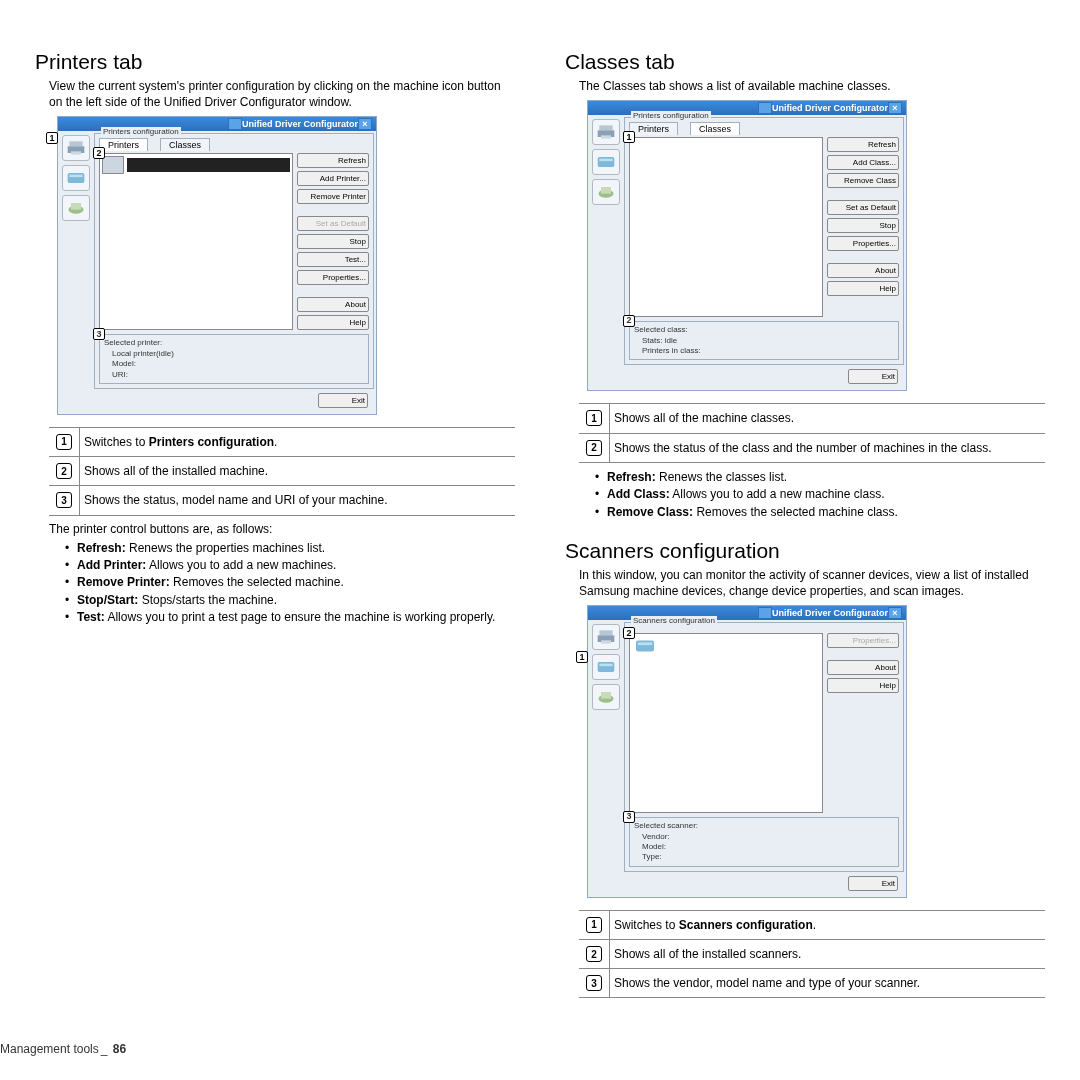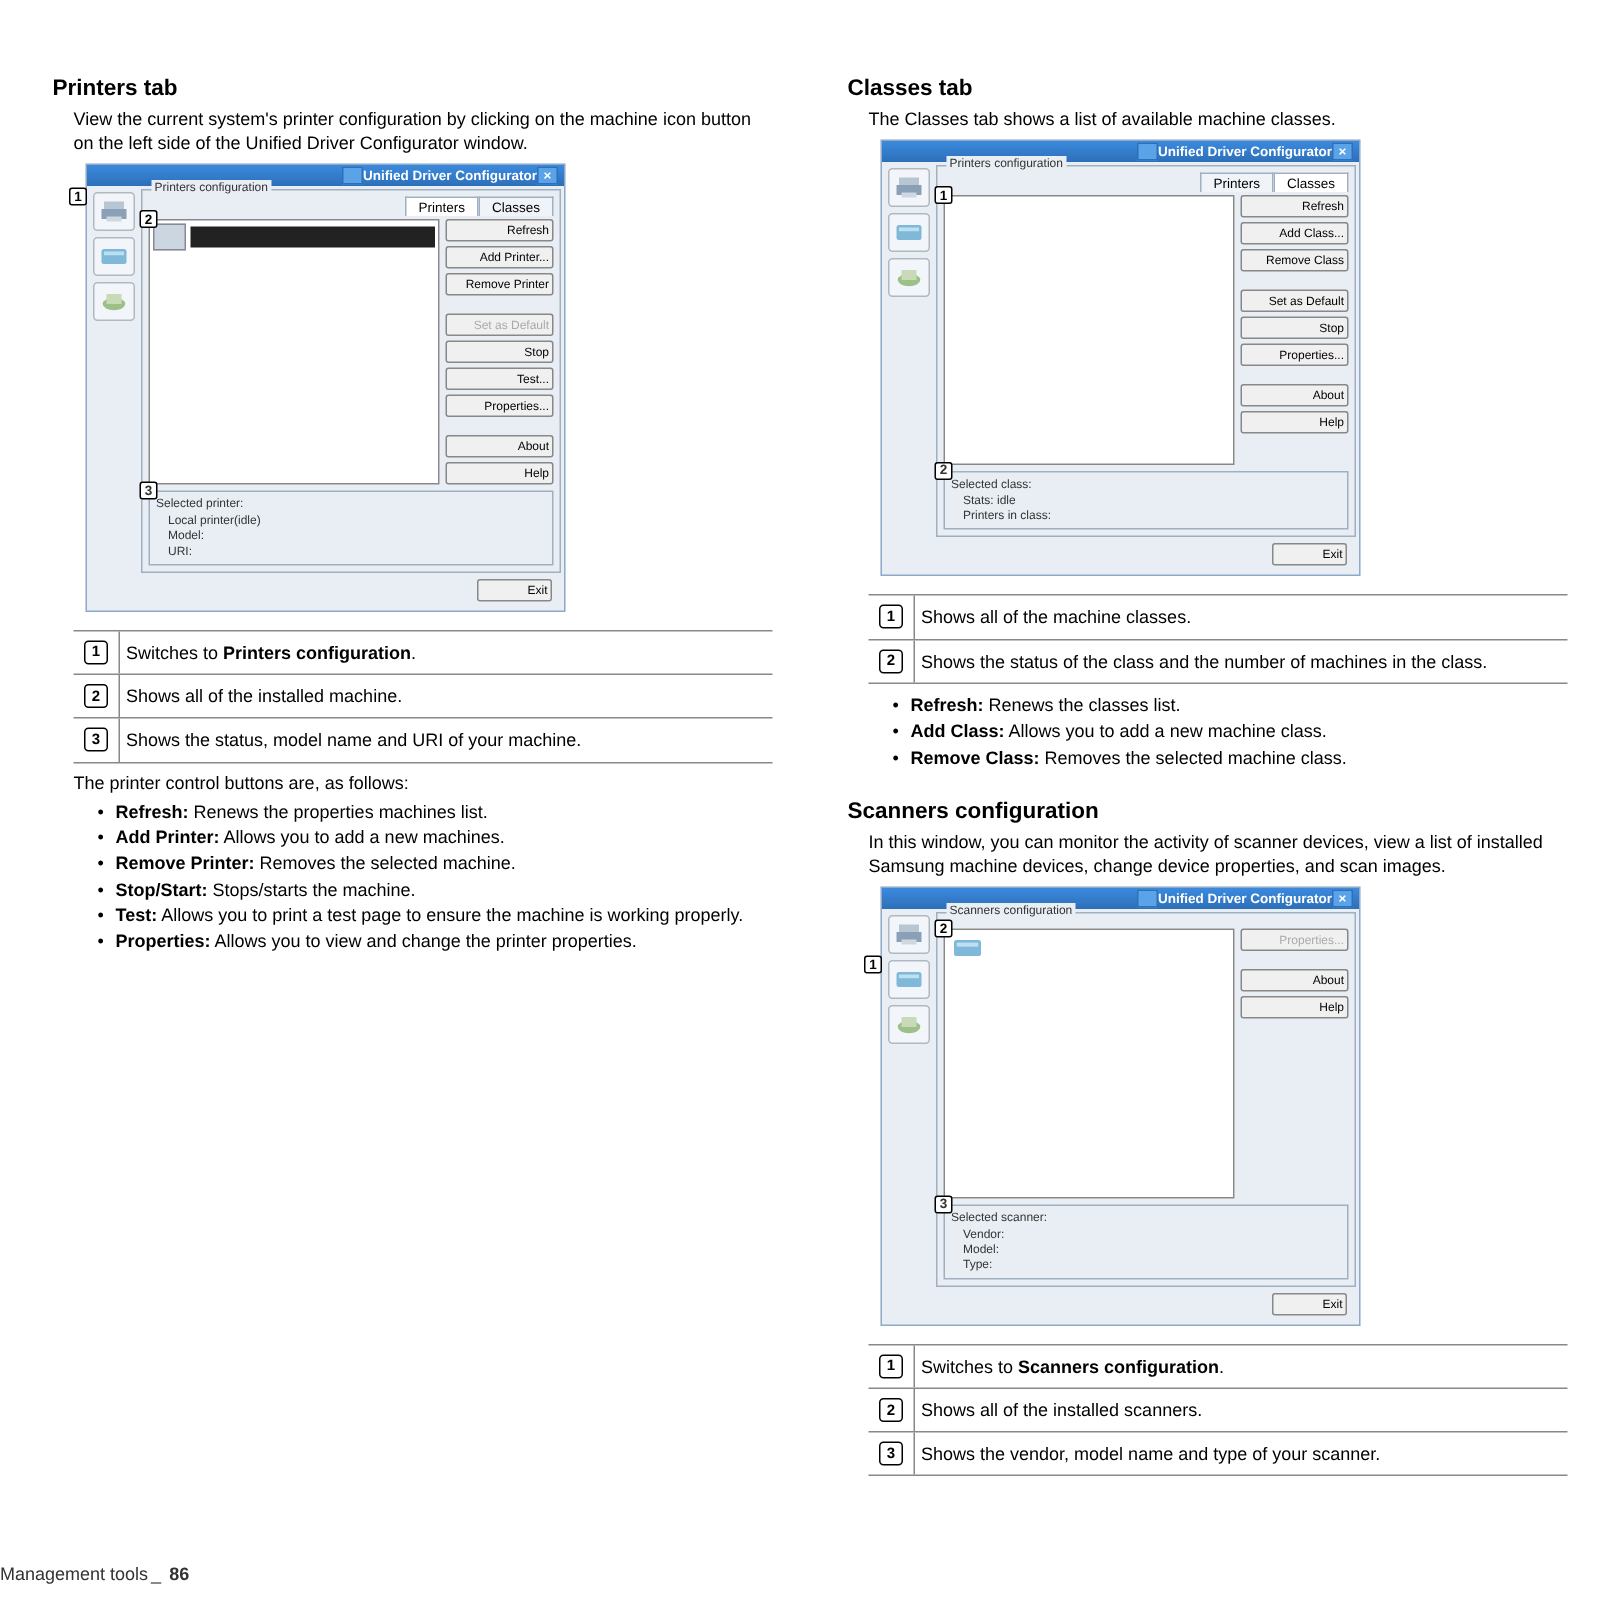--- a/index.html
+++ b/index.html
@@ -15,22 +15,22 @@
   }
   .columns {
     display: flex;
     gap: 50px;
   }
   .col {
     flex: 1;
     min-width: 0;
   }
   h3.section-heading {
-    font-size: 15px;
-    font-weight: bold;
+    font-size: 21px;
+    font-weight: normal;
     margin-bottom: 4px;
   }
   .intro {
     font-size: 12px;
     line-height: 1.35;
     margin-left: 14px;
     margin-bottom: 6px;
   }
   
   .window {
@@ -88,23 +88,22 @@
     position: absolute;
     top: -7px;
     left: 6px;
     background: #e8eef4;
     padding: 0 2px;
     font-size: 8px;
     color: #333;
   }
   .tabs {
     display: flex;
-    gap: 0;
+    gap: 12px;
     margin-bottom: 2px;
-    justify-content: flex-end;
   }
   .tab {
     border: 1px solid #a0b0c0;
     border-bottom: none;
     padding: 1px 8px;
     font-size: 9px;
     background: #f0f4f8;
   }
   .tab.active { background: #fff; }
   .content-row {
@@ -335,21 +334,20 @@
       </div>
     </div>
 
     <p class="lead-in">The printer control buttons are, as follows:</p>
     <ul class="bullets">
       <li><b>Refresh:</b><span> Renews the properties machines list.</span></li>
       <li><b>Add Printer:</b><span> Allows you to add a new machines.</span></li>
       <li><b>Remove Printer:</b><span> Removes the selected machine.</span></li>
       <li><b>Stop/Start:</b><span> Stops/starts the machine.</span></li>
       <li><b>Test:</b><span> Allows you to print a test page to ensure the machine is working properly.</span></li>
-      <li><b>Properties:</b><span> Allows you to view and change the printer properties.</span></li>
     </ul>
   </div>
 
   <div class="col">
     <h3 class="section-heading">Classes tab</h3>
     <p class="intro">The Classes tab shows a list of available machine classes.</p>
 
     <div class="window" style="position:relative;">
       <div class="titlebar">
         <span style="width:14px;height:12px;background:#5aa3e8;border:1px solid #2d6fb8;"></span>

